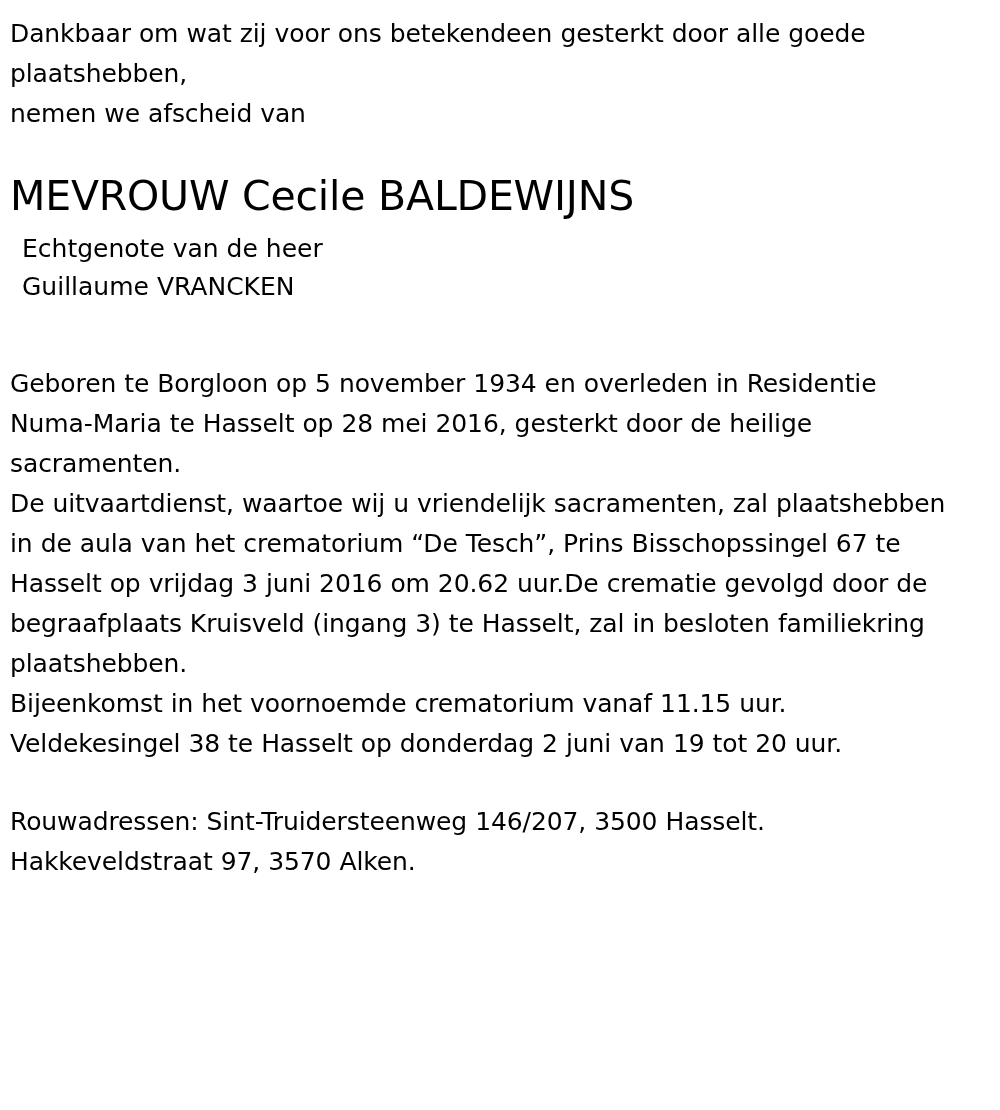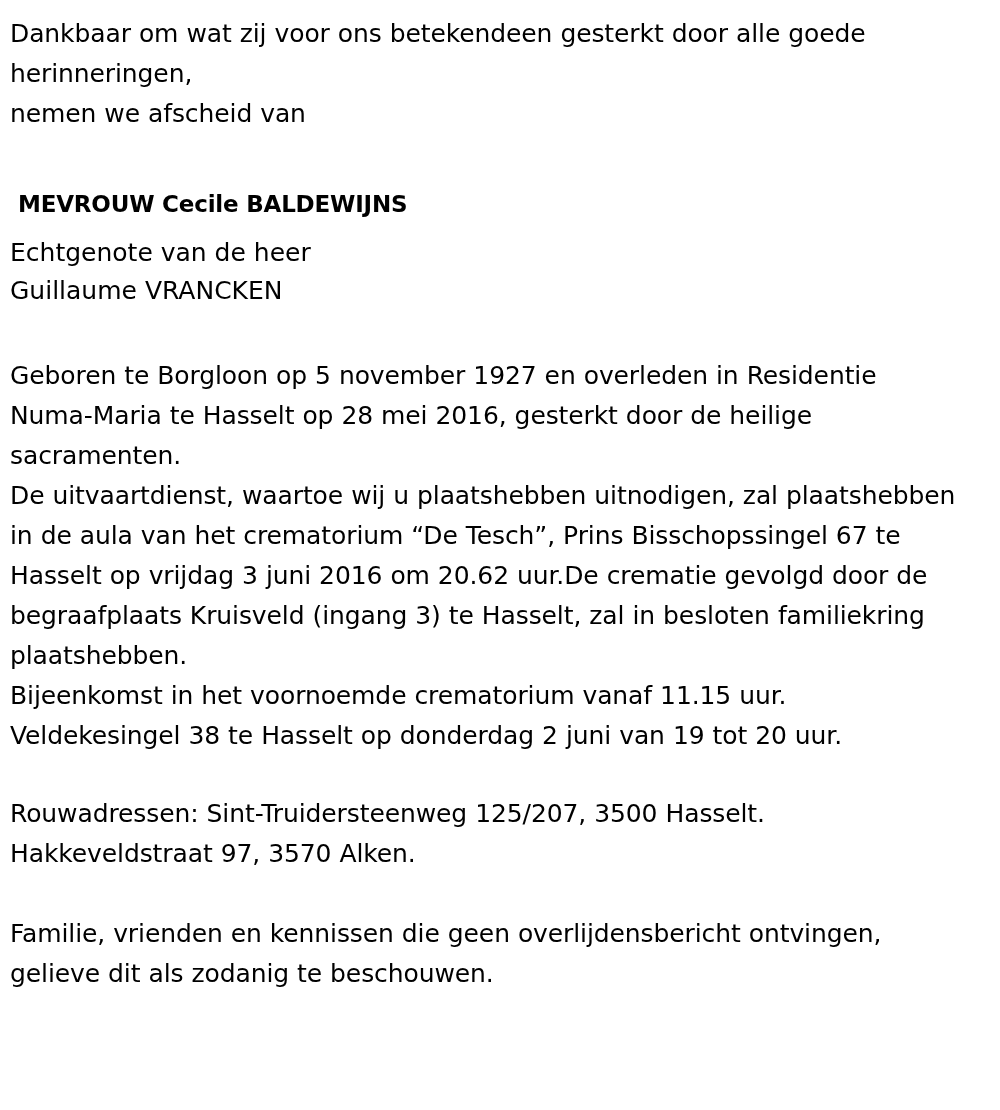--- a/index.html
+++ b/index.html
@@ -33,82 +33,78 @@
   .line {
     display: block;
     white-space: nowrap;
   }
   
   .gap-sm { height: 38px; }
   .gap-md { height: 40px; }
   .gap-lg { height: 46px; }
 
   .deceased-name {
-    margin: 8px;
-    font-size: 23px;
+    margin: 0;
+    font-size: 41px;
     line-height: 44px;
-    font-weight: 700;
+    font-weight: 400;
     letter-spacing: -0.2px;
   }
   .spouse-line {
     display: block;
     font-size: 25px;
     line-height: 38px;
     font-weight: 400;
     white-space: nowrap;
   }
   .block {
-    margin: 0;
+    margin: 12px;
   }
 </style>
 </head>
 <body>
 
 <div class="notice">
 
   <p class="para">
     <span class="line">Dankbaar om wat zij voor ons betekendeen gesterkt door alle goede</span>
-    <span class="line">herinneringen,</span>
+    <span class="line">plaatshebben,</span>
     <span class="line">nemen we afscheid van</span>
   </p>
 
   <div class="gap-md"></div>
 
   <h1 class="deceased-name">MEVROUW Cecile BALDEWIJNS</h1>
 
   <p class="block">
     <span class="spouse-line">Echtgenote van de heer</span>
     <span class="spouse-line">Guillaume VRANCKEN</span>
   </p>
 
   <div class="gap-lg"></div>
 
   <p class="para">
-    <span class="line">Geboren te Borgloon op 5 november 1927 en overleden in Residentie</span>
+    <span class="line">Geboren te Borgloon op 5 november 1934 en overleden in Residentie</span>
     <span class="line">Numa-Maria te Hasselt op 28 mei 2016, gesterkt door de heilige</span>
     <span class="line">sacramenten.</span>
   </p>
 
   <p class="para">
-    <span class="line">De uitvaartdienst, waartoe wij u plaatshebben uitnodigen, zal plaatshebben</span>
+    <span class="line">De uitvaartdienst, waartoe wij u vriendelijk sacramenten, zal plaatshebben</span>
     <span class="line">in de aula van het crematorium “De Tesch”, Prins Bisschopssingel 67 te</span>
     <span class="line">Hasselt op vrijdag 3 juni 2016 om 20.62 uur.De crematie gevolgd door de</span>
     <span class="line">begraafplaats Kruisveld (ingang 3) te Hasselt, zal in besloten familiekring</span>
     <span class="line">plaatshebben.</span>
     <span class="line">Bijeenkomst in het voornoemde crematorium vanaf 11.15 uur.</span>
     <span class="line">Veldekesingel 38 te Hasselt op donderdag 2 juni van 19 tot 20 uur.</span>
   </p>
 
   <div class="gap-sm"></div>
 
   <p class="para">
-    <span class="line">Rouwadressen: Sint-Truidersteenweg 125/207, 3500 Hasselt.</span>
+    <span class="line">Rouwadressen: Sint-Truidersteenweg 146/207, 3500 Hasselt.</span>
     <span class="line">Hakkeveldstraat 97, 3570 Alken.</span>
   </p>
 
   <div class="gap-md"></div>
 
-  <p class="para">
-    <span class="line">Familie, vrienden en kennissen die geen overlijdensbericht ontvingen,</span>
-    <span class="line">gelieve dit als zodanig te beschouwen.</span>
-  </p>
 
 </div>
 
 </body></html>

